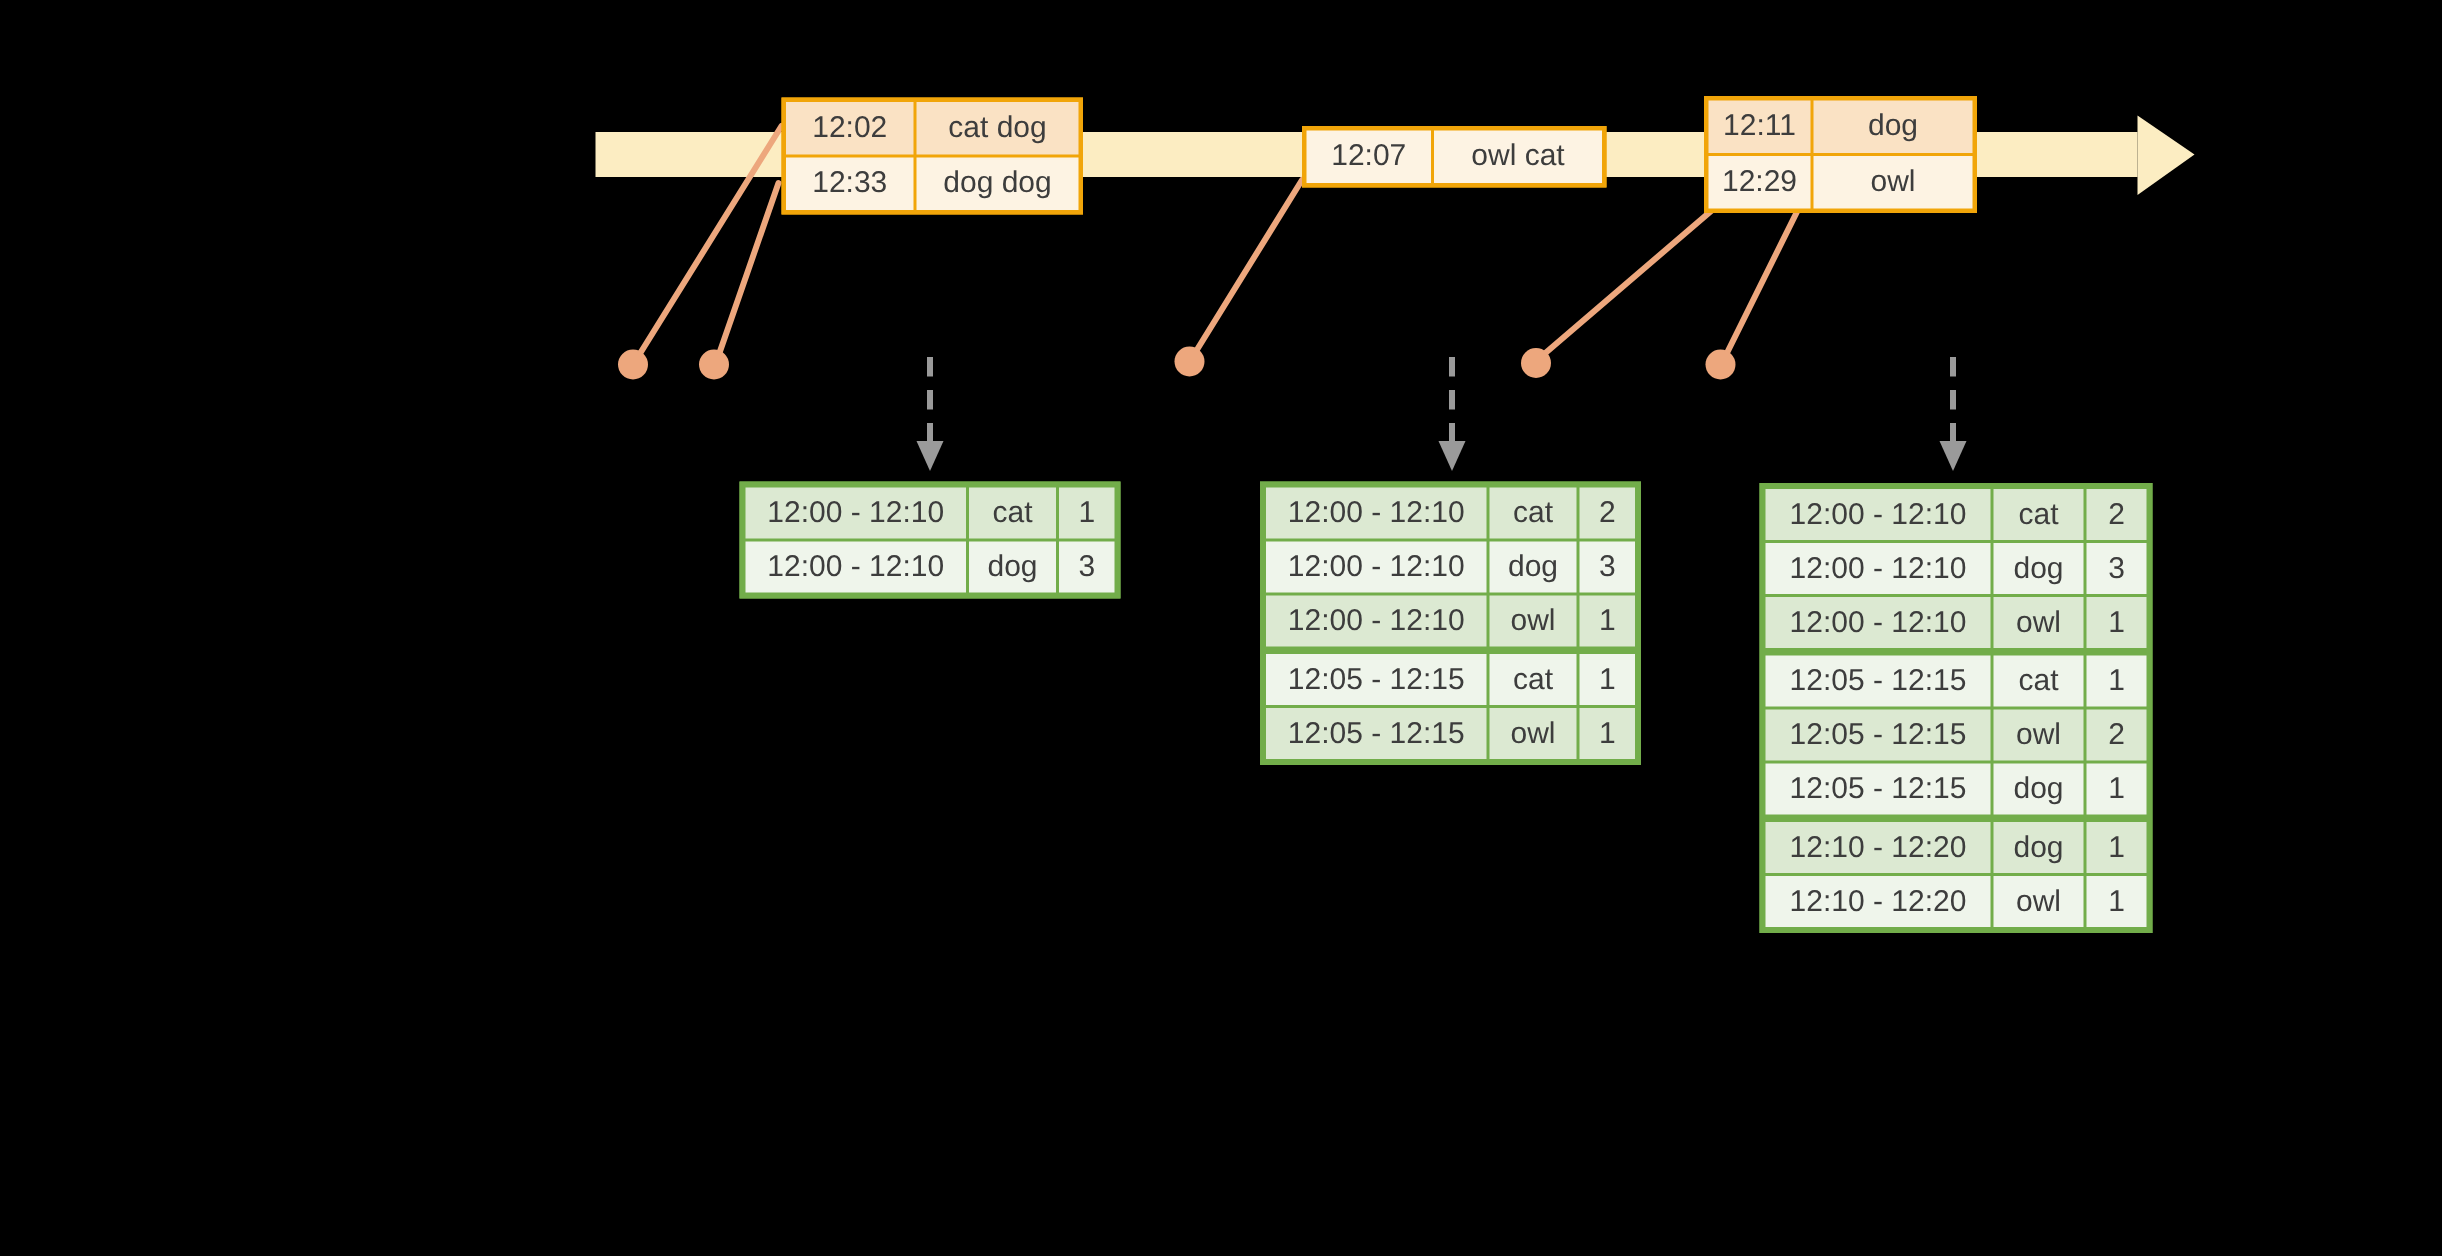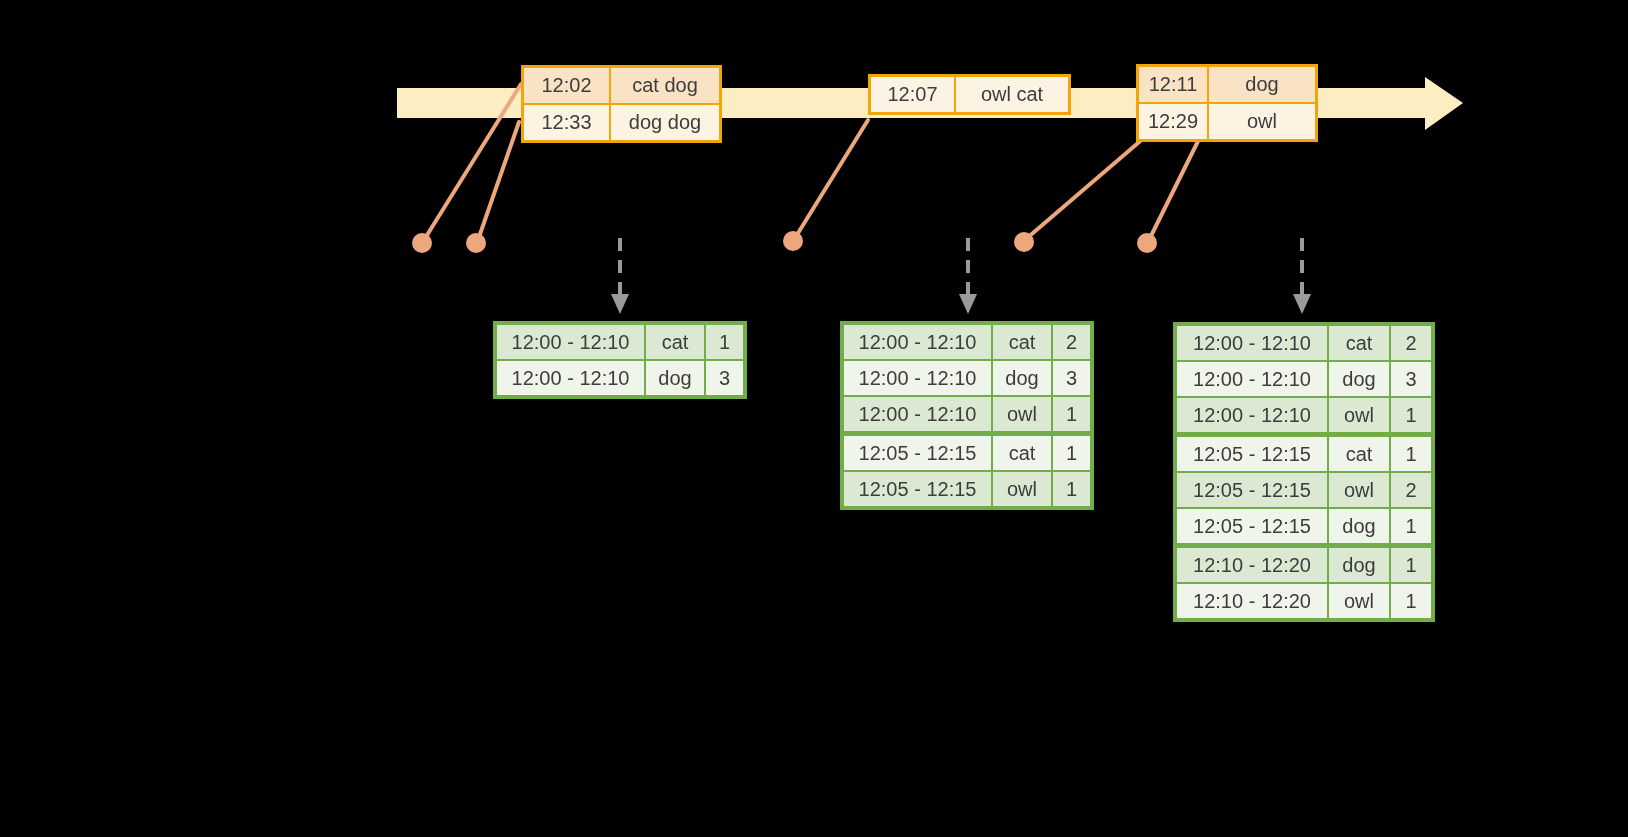--- a/index.html
+++ b/index.html
@@ -89,21 +89,21 @@
       <div class="trow dark">
         <div class="tcell">12:02</div>
         <div class="tcell">cat dog</div>
       </div>
       <div class="trow light">
         <div class="tcell">12:33</div>
         <div class="tcell">dog dog</div>
       </div>
     </div>
 
-  <div class="dtable event" style="left:868px;top:74px;text-align:right;--c1:83px;--c2:112px;--rh:35px;">
+  <div class="dtable event" style="left:868px;top:84px;text-align:right;--c1:83px;--c2:112px;--rh:35px;">
       <div class="trow light">
         <div class="tcell">12:07</div>
         <div class="tcell">owl cat</div>
       </div>
     </div>
 
   <div class="dtable event" style="left:1136px;top:64px;--c1:68px;--c2:106px;--rh:35px;">
       <div class="trow dark">
         <div class="tcell">12:11</div>
         <div class="tcell">dog</div>

